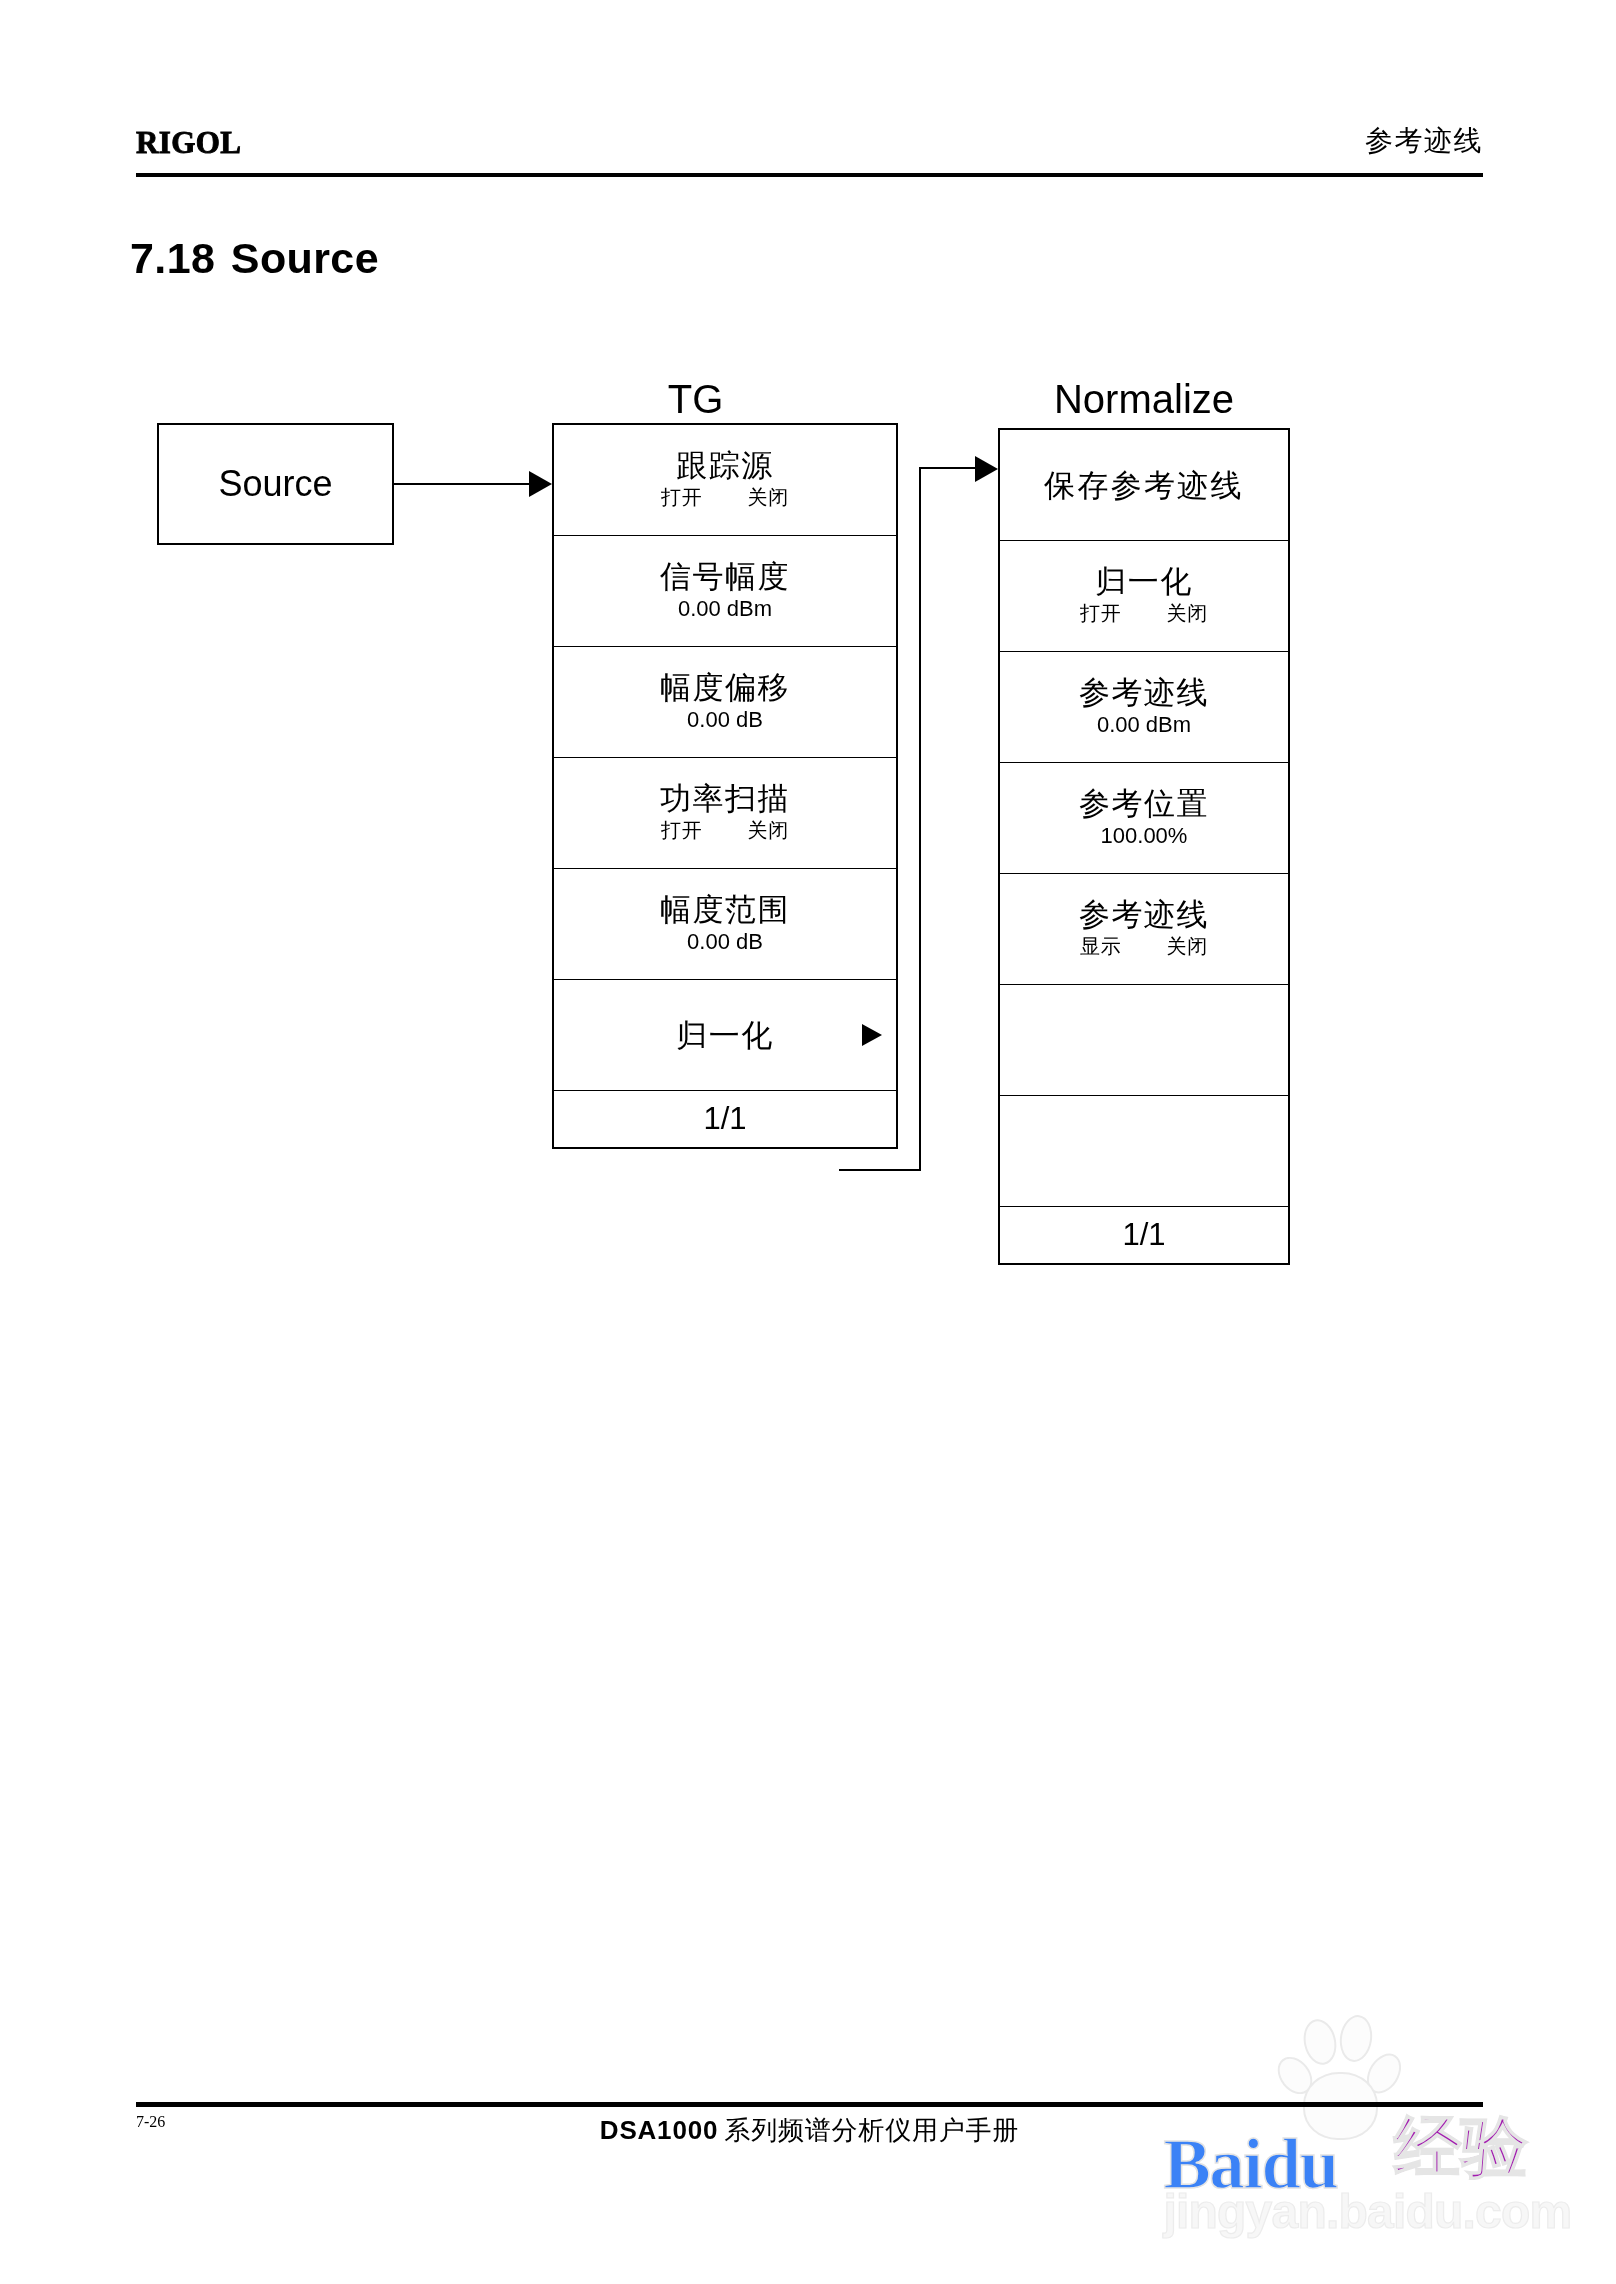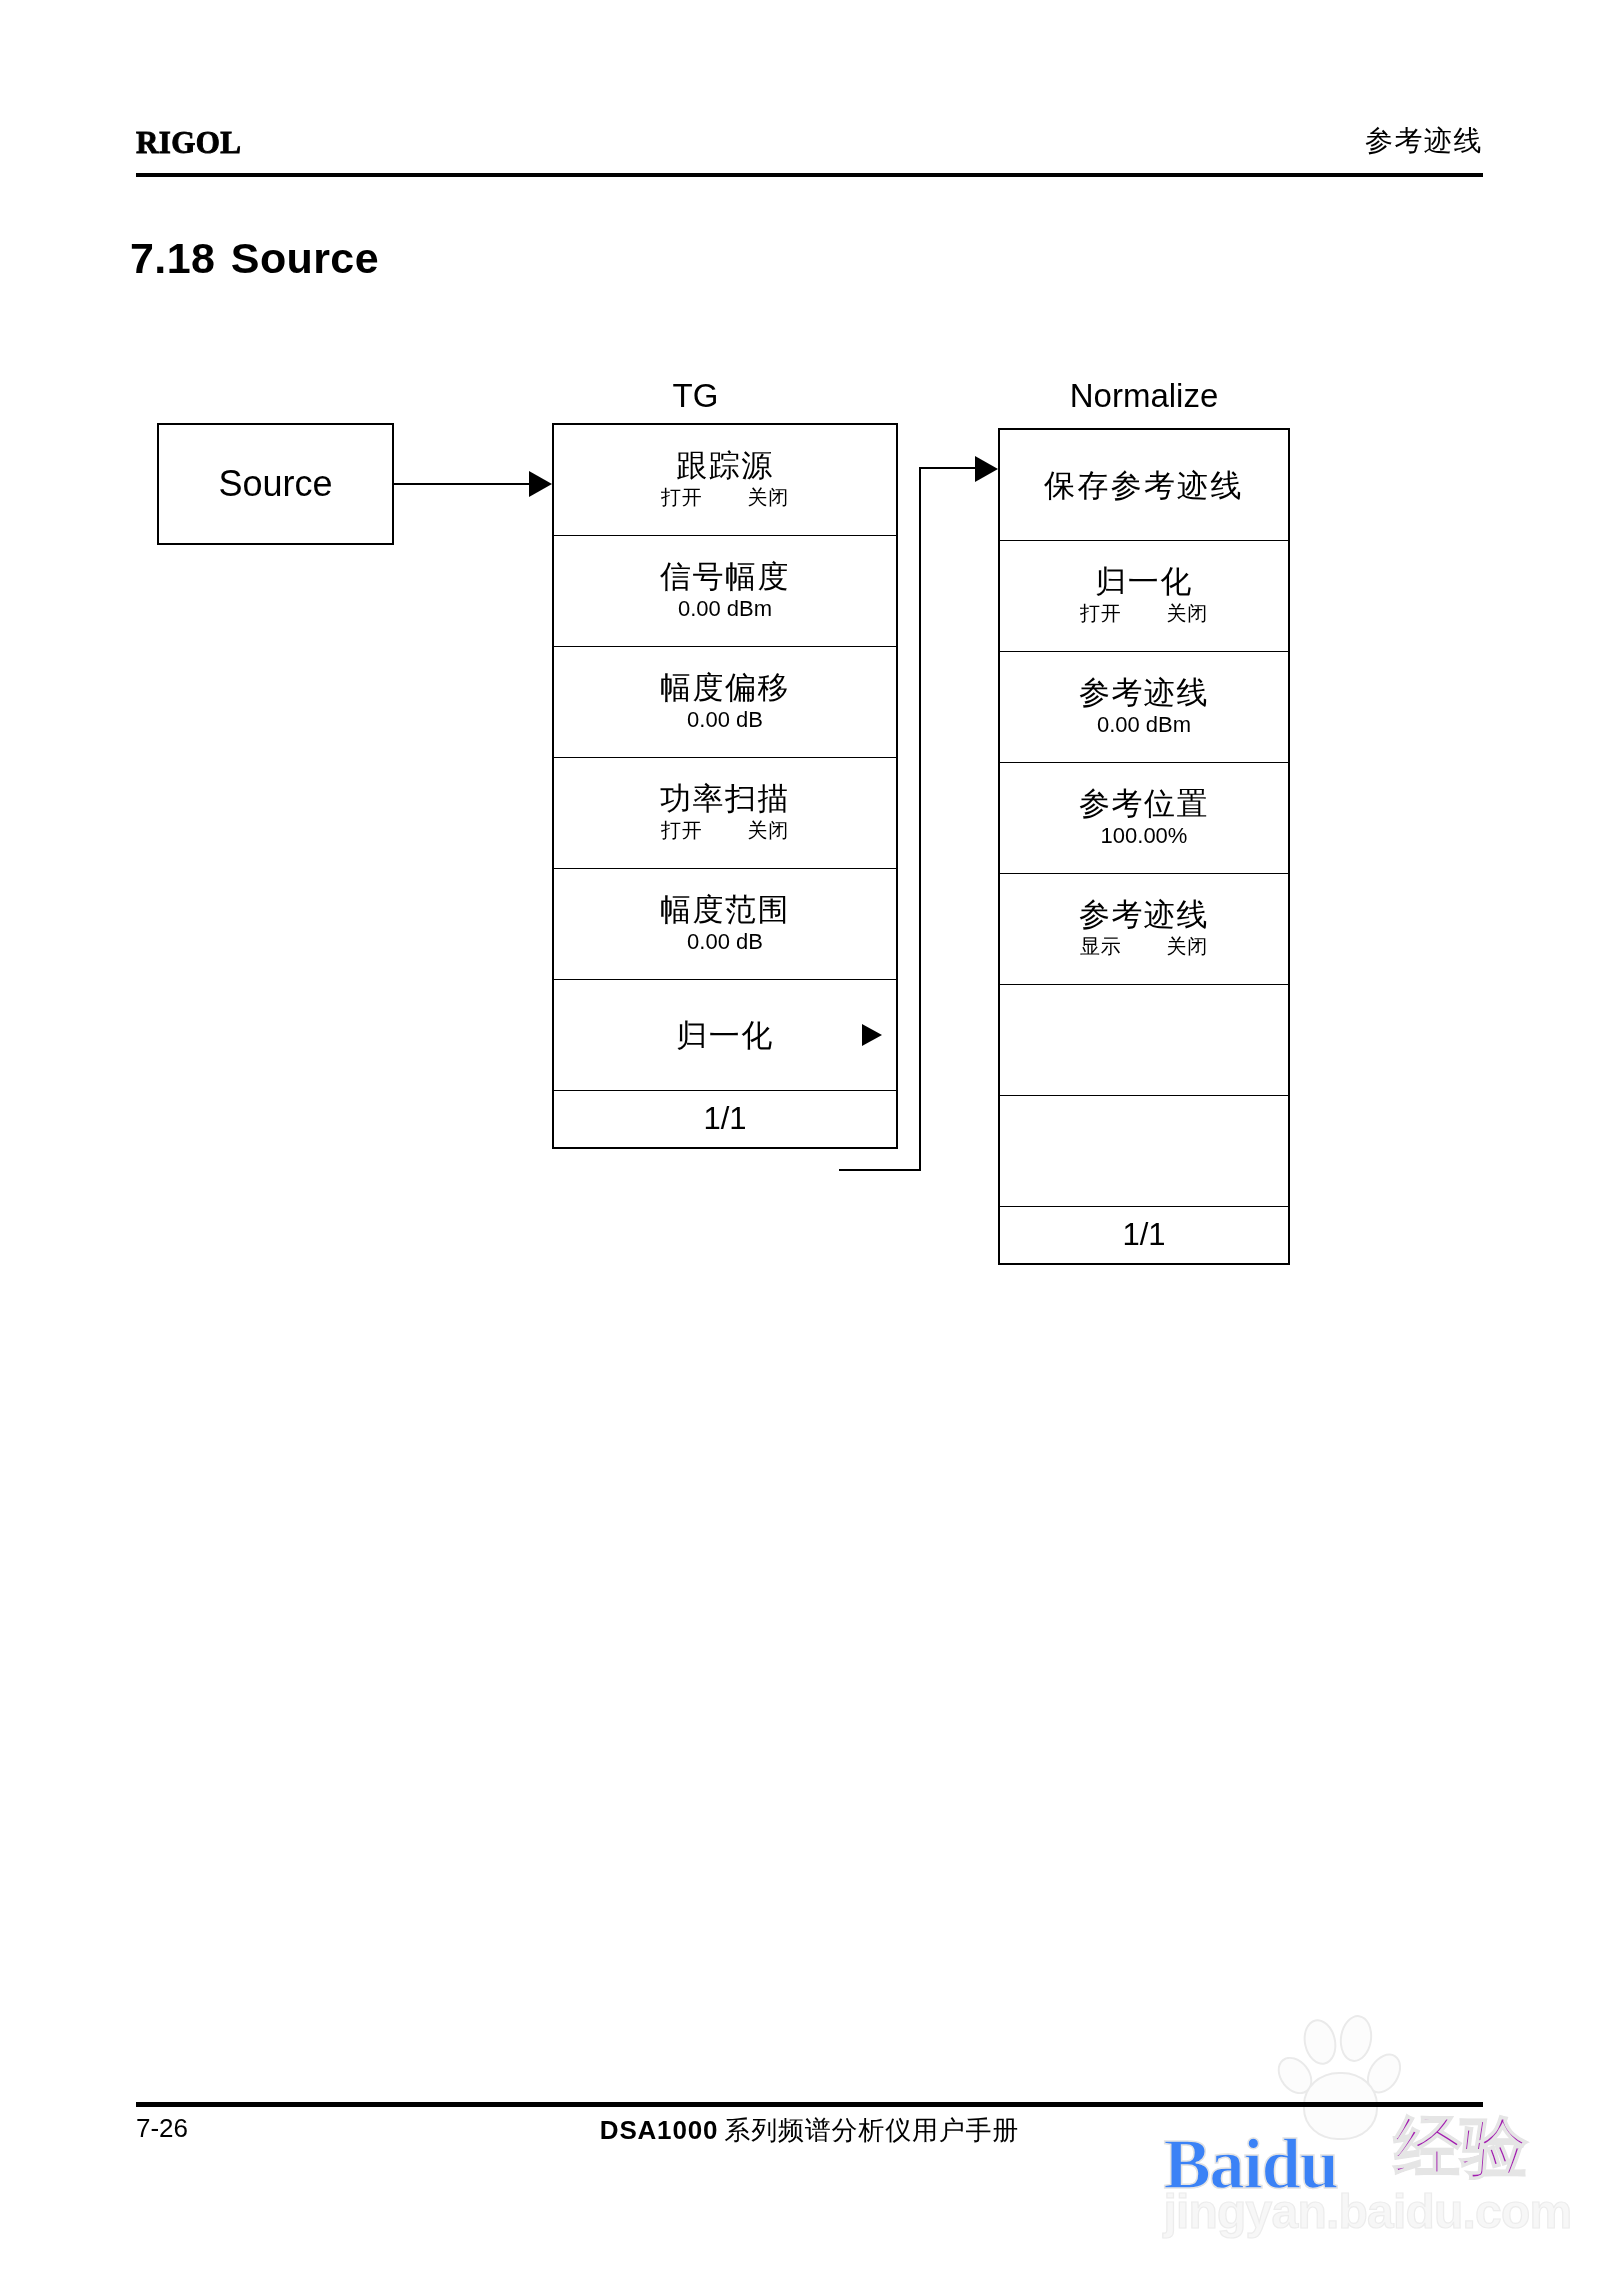--- a/index.html
+++ b/index.html
@@ -70,21 +70,21 @@
     position: absolute;
     left: 0;
     top: 0;
     width: 1617px;
     height: 2284px;
   }
 
   .col-header {
     position: absolute;
     font-family: "Liberation Sans", sans-serif;
-    font-size: 33px;
+    font-size: 40px;
     text-align: center;
     white-space: nowrap;
   }
   #tg-header   { left: 552px;  top: 377px; width: 287px; }
   #norm-header { left: 998px; top: 377px; width: 292px; }
 
   
   #source-box {
     position: absolute;
     left: 157px;
@@ -193,22 +193,22 @@
   #footer-rule {
     position: absolute;
     left: 0; top: 0;
     width: 1347px;
     height: 4.6px;
     background: #000;
   }
   #footer-page {
     position: absolute;
     left: 0; top: 11px;
-    font-family: Liberation Sans, sans-serif;
-    font-size: 26px;
+    font-family: Liberation Serif, serif;
+    font-size: 16px;
   }
   #footer-doc {
     position: absolute;
     left: 0; top: 11px;
     width: 1347px;
     text-align: center;
     font-family: "DejaVu Serif", serif;
     font-size: 26px;
     letter-spacing: 0.8px;
   }

